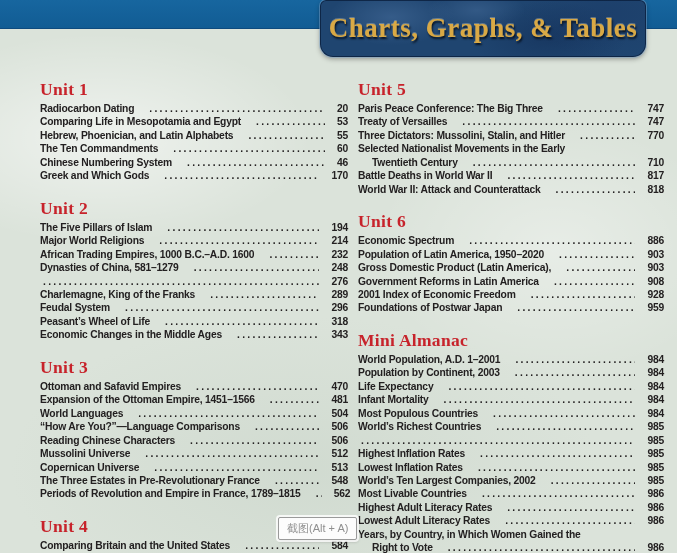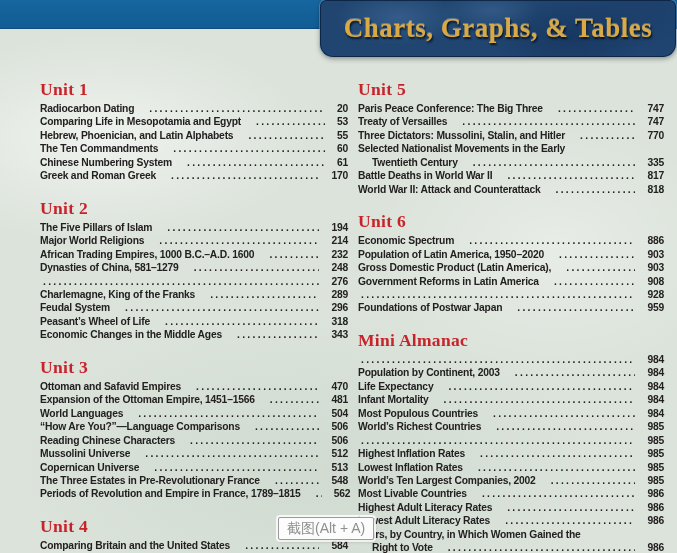--- a/index.html
+++ b/index.html
@@ -13,21 +13,21 @@
       radial-gradient(ellipse 260px 180px at 82% 45%, rgba(255,255,255,0.35), transparent 70%),
       radial-gradient(ellipse 420px 220px at 45% 85%, rgba(198,210,198,0.5), transparent 70%),
       var(--page-bg,#dbe3da);
   }
   .band{
     position:absolute;left:0;top:0;width:100%;height:28px;
     background:linear-gradient(var(--band,#17669f),#115c94);
     border-bottom:1px solid #0d4a7e;
   }
   .title-box{
-    position:absolute;left:320px;top:0;width:356px;height:57px;
+    position:absolute;left:320px;top:0;width:326px;height:57px;
     border-radius:6px 6px 13px 13px;
     background:
       radial-gradient(ellipse 90px 40px at 22% 30%, rgba(110,150,200,0.28), transparent 70%),
       radial-gradient(ellipse 110px 50px at 70% 65%, rgba(15,40,80,0.45), transparent 72%),
       radial-gradient(ellipse 70px 30px at 48% 18%, rgba(120,160,210,0.22), transparent 70%),
       radial-gradient(ellipse 120px 60px at 88% 25%, rgba(25,55,100,0.4), transparent 72%),
       var(--box-bg,#1f4570);
     box-shadow: 0 0 0 1px rgba(130,170,210,0.45), 0 2px 5px rgba(0,0,0,0.35), inset 0 0 0 1px rgba(10,30,60,0.8);
   }
   .page-title{
@@ -57,21 +57,21 @@
   .leader{
     flex:1 1 0;min-width:4px;overflow:hidden;white-space:nowrap;
     letter-spacing:2.3px;padding:0 2px 0 3px;color:var(--text,#232021);
   }
   .pagenum{flex:0 0 auto;text-align:right;}
   .tooltip{
     position:absolute;left:278px;top:517px;height:21px;
     padding:0 8px;border-radius:2px;
     background:#fcfcfc;border:1px solid #9a9a9a;
     box-shadow:0 0 0 2px rgba(255,255,255,0.8), 1px 2px 3px rgba(0,0,0,0.22);
-    font-size:14px;line-height:21px;color:#8f8f8f;white-space:nowrap;
+    font-size:11px;line-height:21px;color:#8f8f8f;white-space:nowrap;
   }
 </style>
 </head>
 <body>
 
 <div class="page">
   <div class="band"></div>
   <div class="title-box">
     <h1 class="page-title">Charts, Graphs, &amp; Tables</h1>
   </div>
@@ -95,24 +95,24 @@
           <span class="pagenum">55</span>
         </div>
         <div class="entry">
           <span class="label">The Ten Commandments</span>
           <span class="leader">..........................................................................................</span>
           <span class="pagenum">60</span>
         </div>
         <div class="entry">
           <span class="label">Chinese Numbering System</span>
           <span class="leader">..........................................................................................</span>
-          <span class="pagenum">61</span>
-        </div>
-        <div class="entry">
-          <span class="label">Greek and Roman Greek</span>
+          <span class="pagenum">46</span>
+        </div>
+        <div class="entry">
+          <span class="label">Greek and Which Gods</span>
           <span class="leader">..........................................................................................</span>
           <span class="pagenum">170</span>
         </div>
       </section>
       <section class="unit-section">
         <h2 class="unit-title">Unit 2</h2>
         <div class="entry">
           <span class="label">The Five Pillars of Islam</span>
           <span class="leader">..........................................................................................</span>
           <span class="pagenum">194</span>
@@ -236,21 +236,21 @@
           <span class="label">Three Dictators: Mussolini, Stalin, and Hitler</span>
           <span class="leader">..........................................................................................</span>
           <span class="pagenum">770</span>
         </div>
         <div class="entry">
           <span class="label">Selected Nationalist Movements in the Early</span>
         </div>
         <div class="entry indent">
           <span class="label">Twentieth Century</span>
           <span class="leader">..........................................................................................</span>
-          <span class="pagenum">335</span>
+          <span class="pagenum">710</span>
         </div>
         <div class="entry">
           <span class="label">Battle Deaths in World War II</span>
           <span class="leader">..........................................................................................</span>
           <span class="pagenum">817</span>
         </div>
         <div class="entry">
           <span class="label">World War II: Attack and Counterattack</span>
           <span class="leader">..........................................................................................</span>
           <span class="pagenum">818</span>
@@ -272,32 +272,34 @@
           <span class="label">Gross Domestic Product (Latin America),</span>
           <span class="leader">..........................................................................................</span>
           <span class="pagenum">903</span>
         </div>
         <div class="entry">
           <span class="label">Government Reforms in Latin America</span>
           <span class="leader">..........................................................................................</span>
           <span class="pagenum">908</span>
         </div>
         <div class="entry">
+          <span class="label">2001 Index of Economic Freedom</span>
           <span class="leader">..........................................................................................</span>
           <span class="pagenum">928</span>
         </div>
         <div class="entry">
           <span class="label">Foundations of Postwar Japan</span>
           <span class="leader">..........................................................................................</span>
           <span class="pagenum">959</span>
         </div>
       </section>
       <section class="unit-section">
         <h2 class="unit-title">Mini Almanac</h2>
         <div class="entry">
+          <span class="label">World Population, A.D. 1–2001</span>
           <span class="leader">..........................................................................................</span>
           <span class="pagenum">984</span>
         </div>
         <div class="entry">
           <span class="label">Population by Continent, 2003</span>
           <span class="leader">..........................................................................................</span>
           <span class="pagenum">984</span>
         </div>
         <div class="entry">
           <span class="label">Life Expectancy</span>

